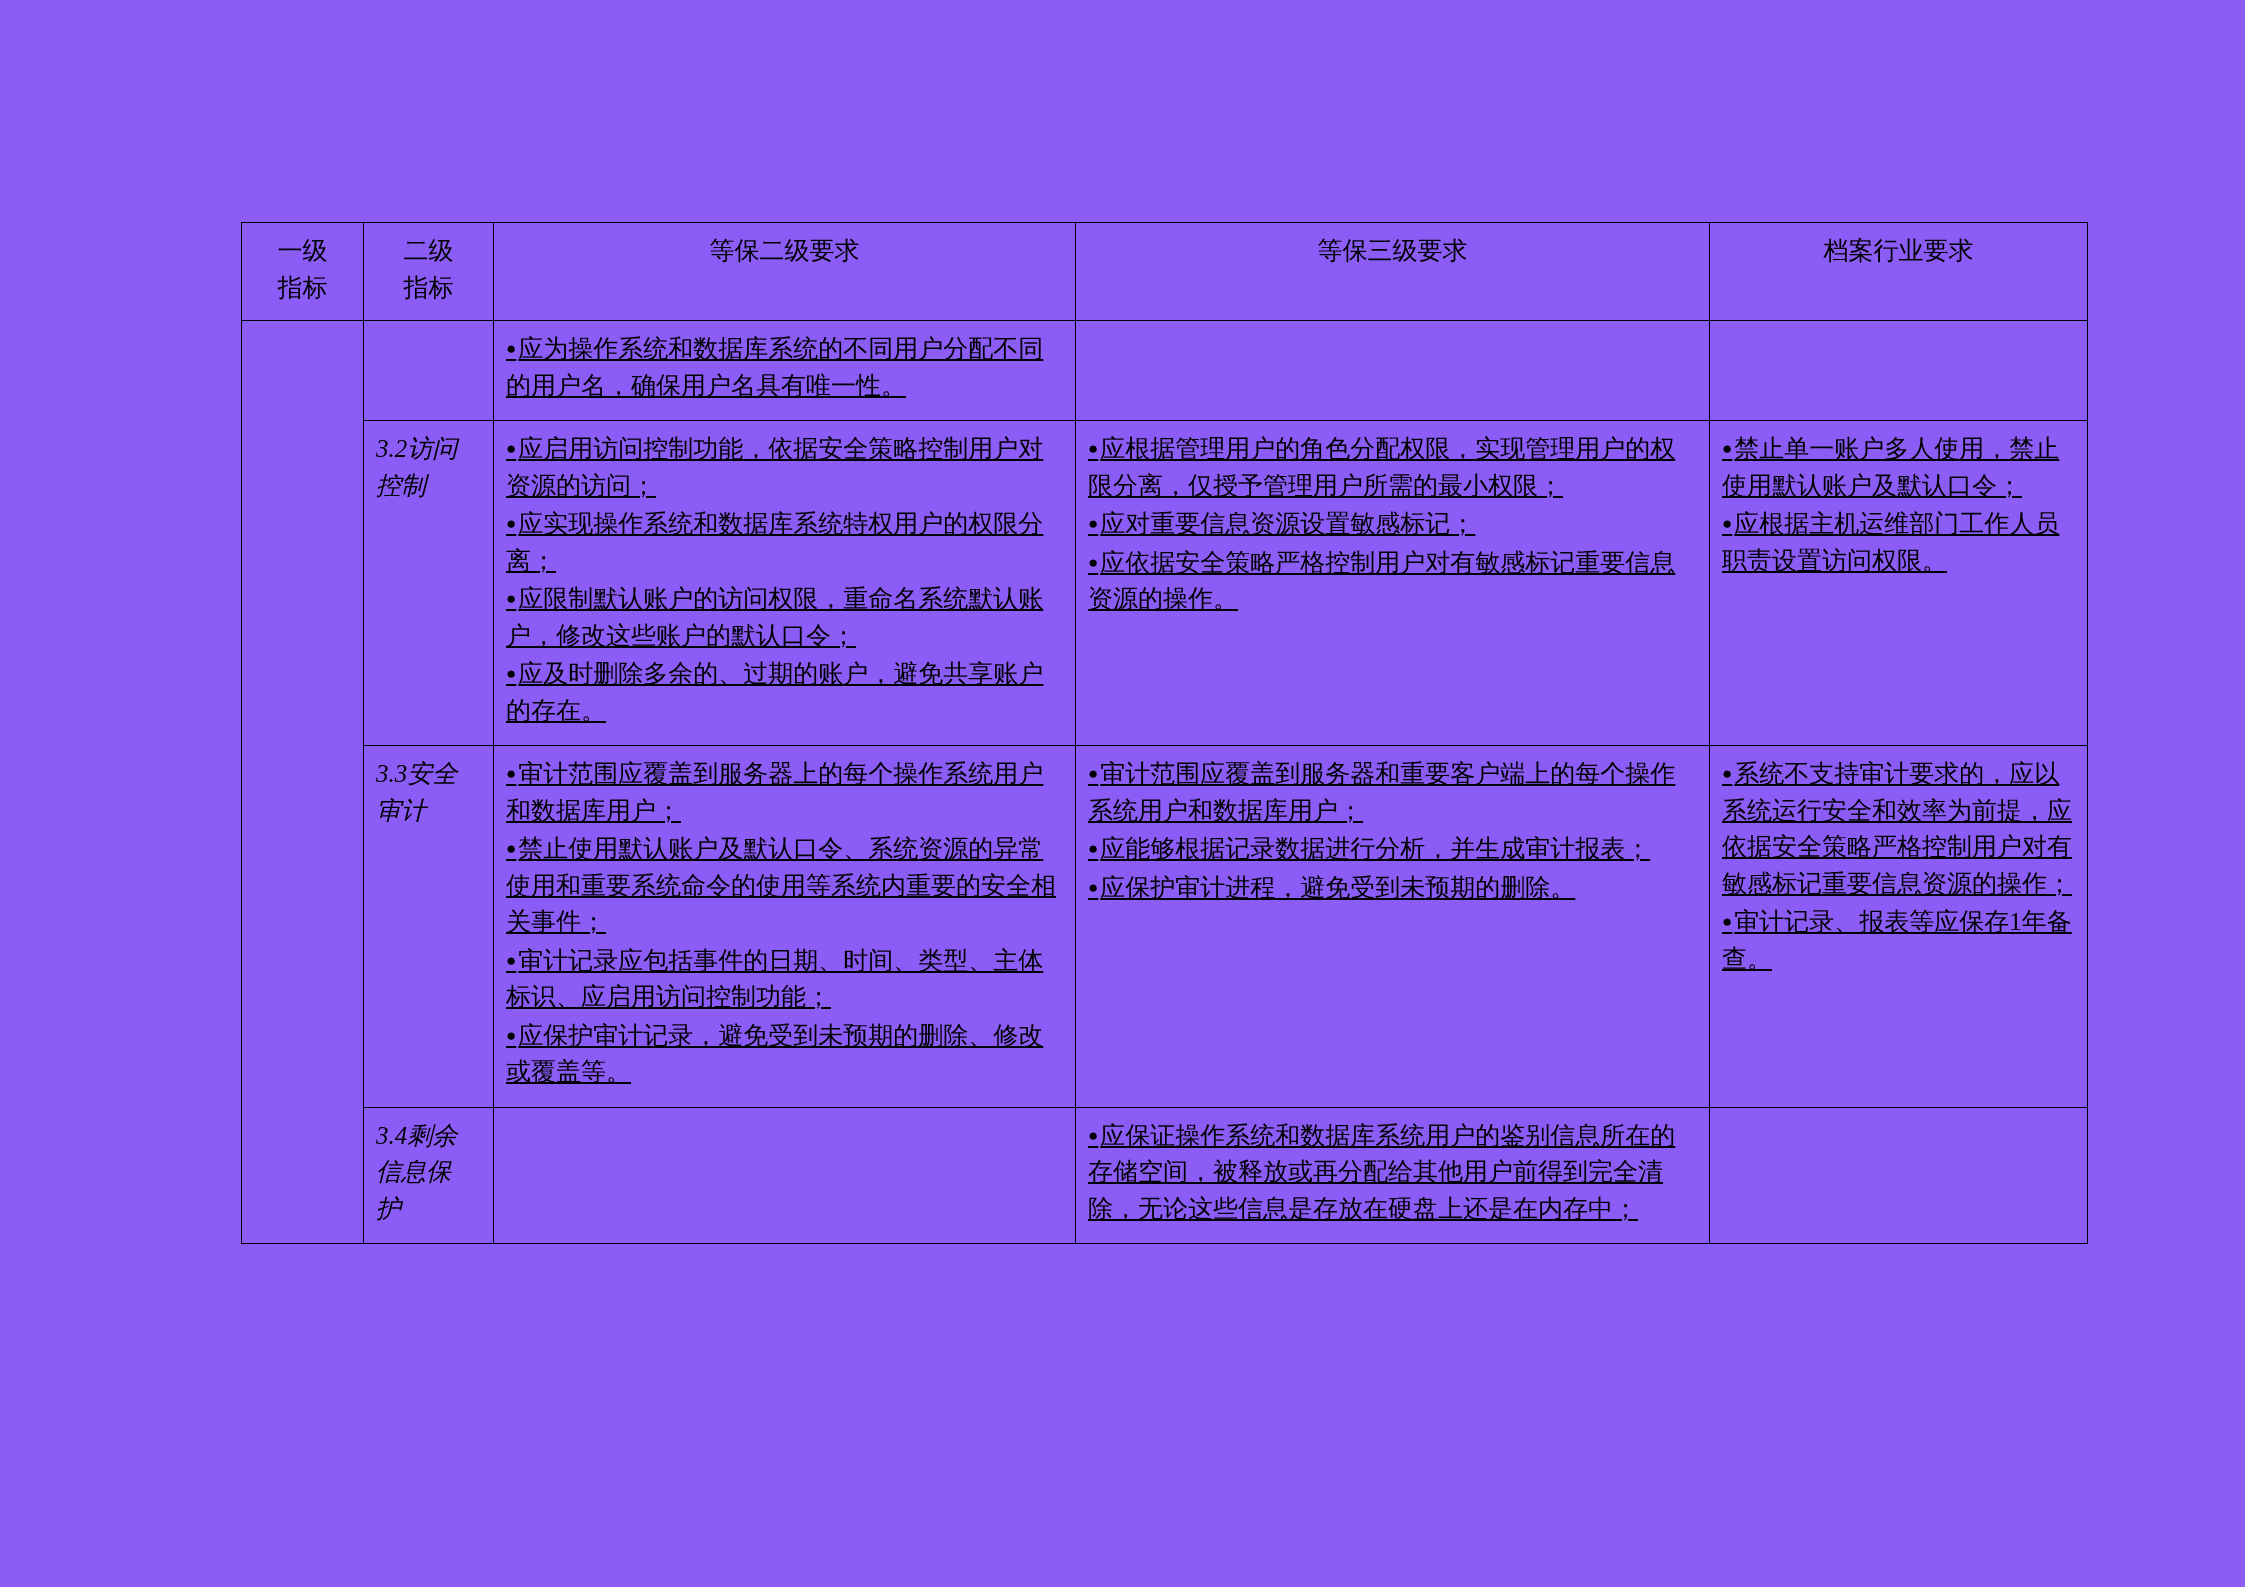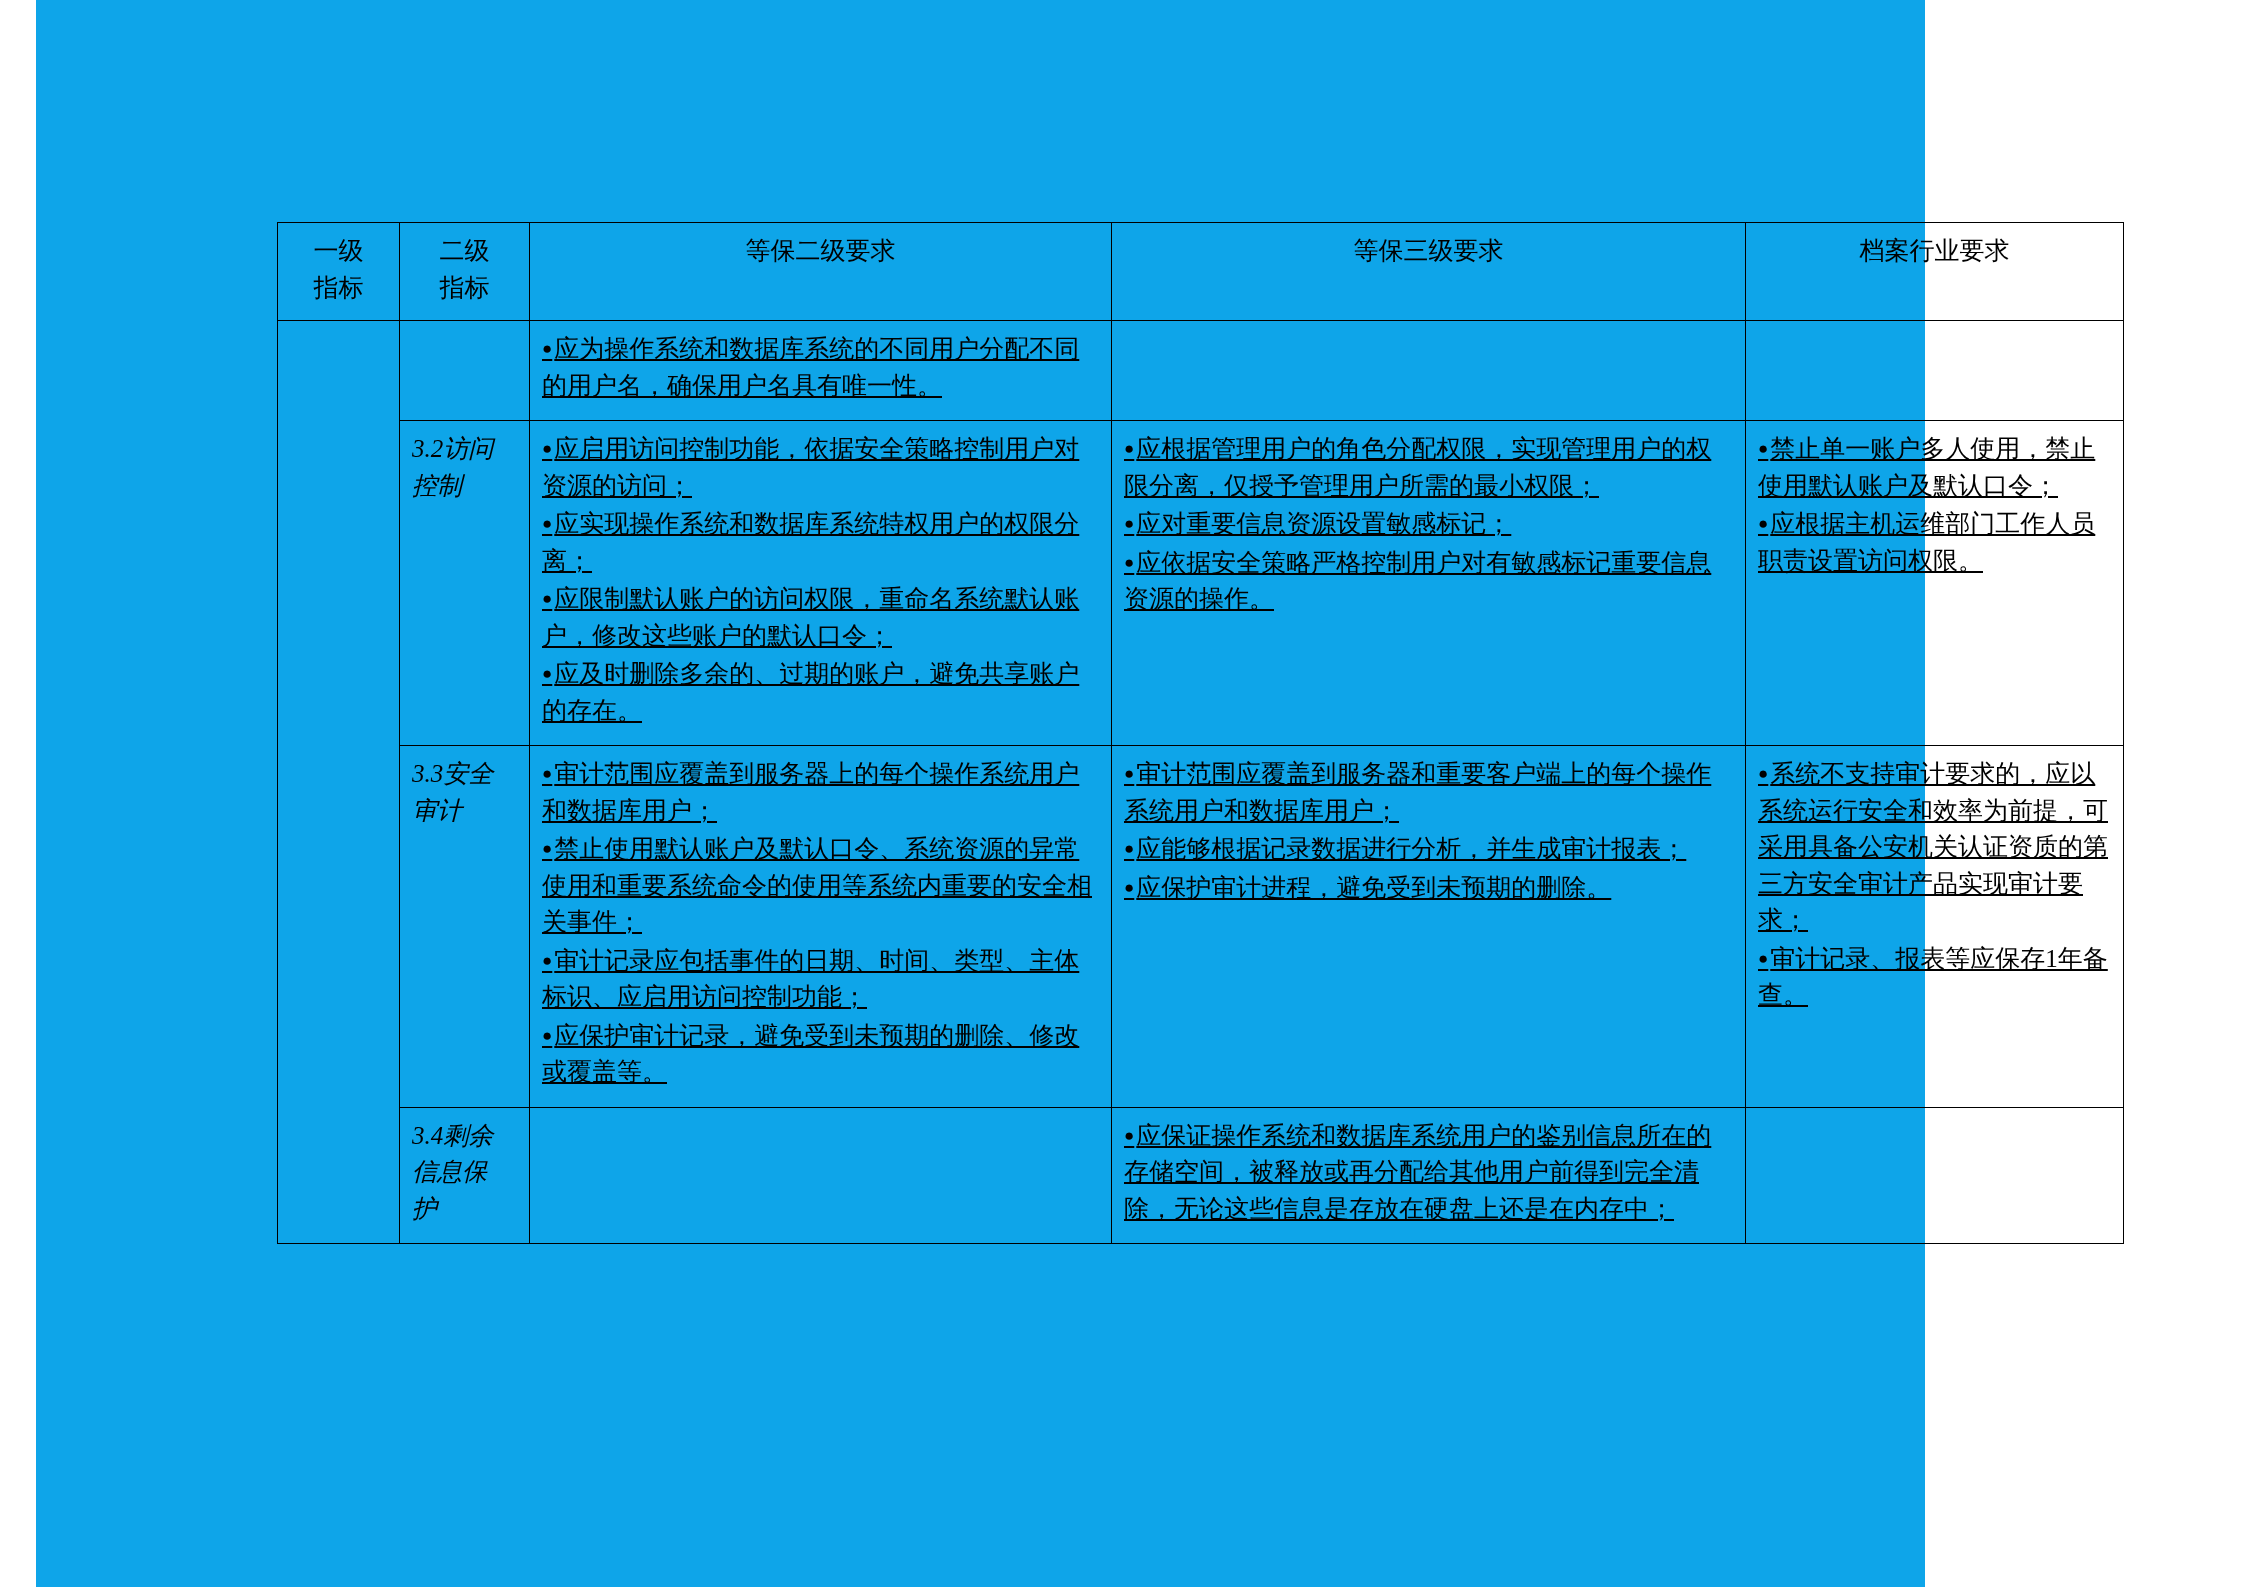--- a/index.html
+++ b/index.html
@@ -9,24 +9,23 @@
   }
   body {
     width: 2245px;
     height: 1587px;
     font-family: "Liberation Serif", "DejaVu Serif", serif;
     color: #000000;
     overflow: hidden;
   }
   .page {
     position: relative;
-    width: 1889px;
+    width: 2245px;
     height: 1587px;
-    background: #0ea5e9;
-    margin-left: 36px;
+    background: #8b5cf6;
   }
   .doc-table {
     position: absolute;
     left: 241px;
     top: 222px;
     width: 1846px;
     border-collapse: collapse;
     table-layout: fixed;
   }
   .doc-table td, .doc-table th {
@@ -168,21 +167,21 @@
         </td>
         <td class="plain-cell cell-mid">
           <ul class="bullet-list">
             <li>审计范围应覆盖到服务器和重要客户端上的每个操作系统用户和数据库用户；</li>
             <li>应能够根据记录数据进行分析，并生成审计报表；</li>
             <li>应保护审计进程，避免受到未预期的删除。</li>
           </ul>
         </td>
         <td class="plain-cell cell-mid">
           <ul class="bullet-list">
-            <li>系统不支持审计要求的，应以系统运行安全和效率为前提，可采用具备公安机关认证资质的第三方安全审计产品实现审计要求；</li>
+            <li>系统不支持审计要求的，应以系统运行安全和效率为前提，应依据安全策略严格控制用户对有敏感标记重要信息资源的操作；</li>
             <li>审计记录、报表等应保存1年备查。</li>
           </ul>
         </td>
       </tr>
 
       <tr>
         <td class="idx-cell">
           <div>3.4剩余</div>
           <div>信息保</div>
           <div>护</div>

